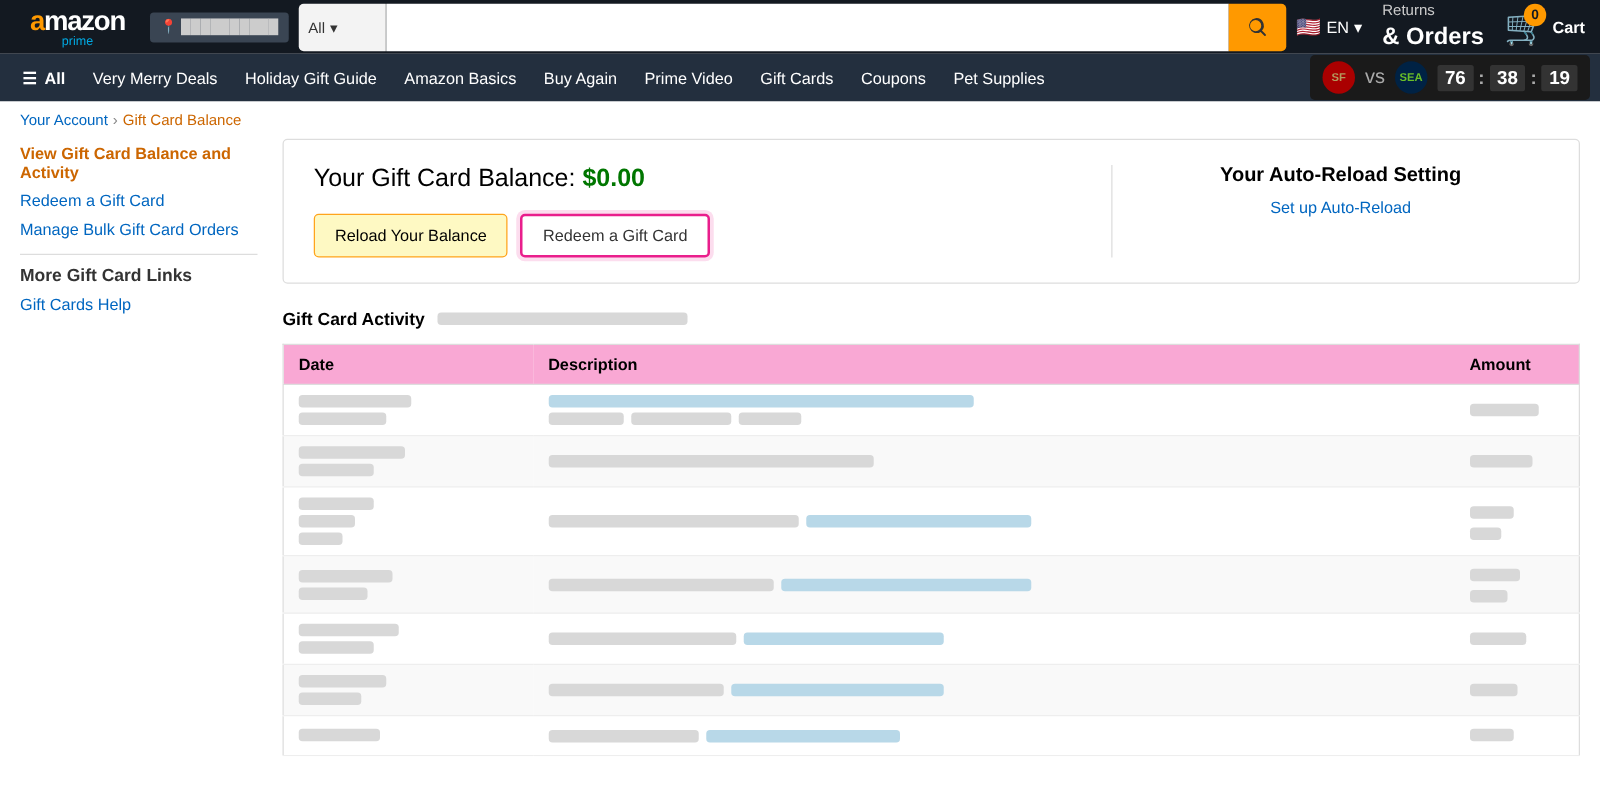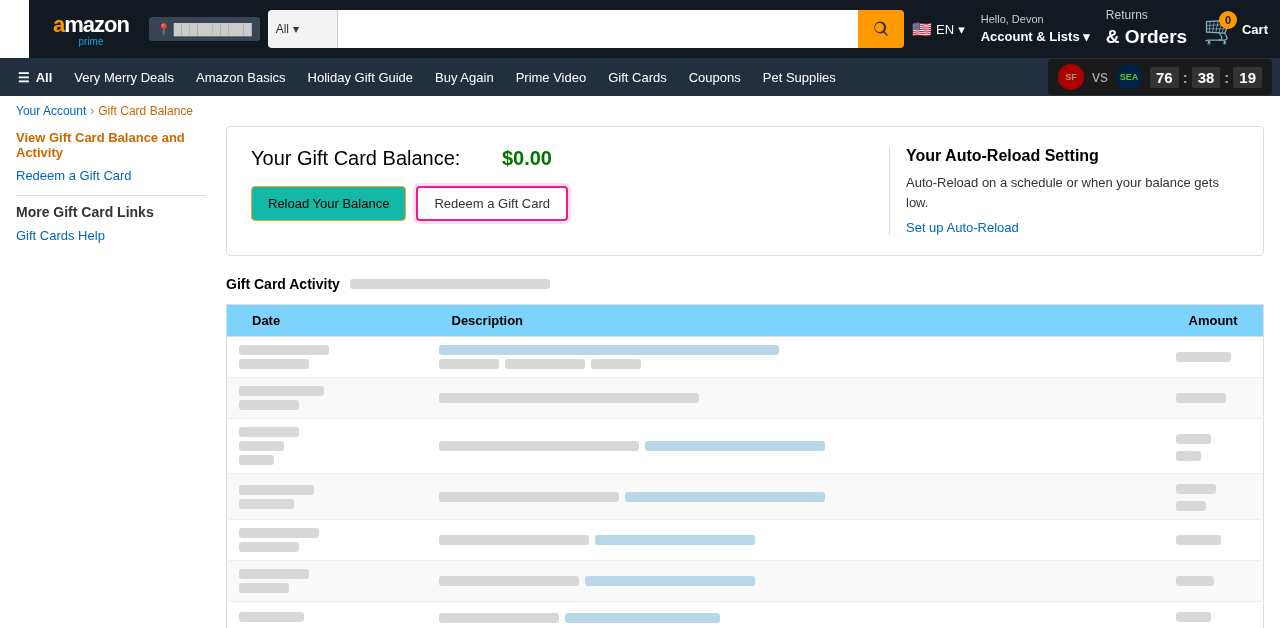--- a/index.html
+++ b/index.html
@@ -5,22 +5,21 @@
     * { margin: 0; padding: 0; box-sizing: border-box; }
     body { font-family: Arial, sans-serif; font-size: 13px; background: #fff; width: 1280px; overflow-x: hidden; }
 
     
     .header-top {
       background: #131921;
       display: flex;
       align-items: center;
       padding: 8px 12px;
       gap: 8px;
-      height: 58px;
-      margin-left: 29px;
+      height: 43px;
     }
     .logo-area {
       display: flex;
       flex-direction: column;
       align-items: center;
       color: #fff;
       min-width: 100px;
     }
     .logo-text {
       font-size: 22px;
@@ -280,29 +279,28 @@
       flex: 1;
     }
     .balance-title {
       font-size: 20px;
       font-weight: normal;
       margin-bottom: 16px;
     }
     .balance-amount {
       color: #007600;
       font-weight: bold;
-      margin-left: 36px;
     }
     .balance-buttons {
       display: flex;
       gap: 10px;
       margin-top: 8px;
     }
     .btn-reload {
-      background: #14b8a6;
+      background: #fef9c3;
       border: 1px solid #FFA41C;
       border-radius: 4px;
       padding: 8px 16px;
       font-size: 13px;
       cursor: pointer;
       font-weight: normal;
     }
     .btn-redeem {
       background: #fff;
       border: 2px solid #e91e8c;
@@ -310,20 +308,21 @@
       padding: 8px 16px;
       font-size: 13px;
       cursor: pointer;
       color: #333;
       box-shadow: 0 0 0 3px rgba(233, 30, 140, 0.15);
     }
     .balance-right {
       flex: 0 0 350px;
       border-left: 1px solid #ddd;
       padding-left: 16px;
+      text-align: center;
     }
     .auto-reload-title {
       font-size: 16px;
       font-weight: bold;
       margin-bottom: 8px;
     }
     .auto-reload-desc {
       font-size: 13px;
       color: #333;
       margin-bottom: 8px;
@@ -351,23 +350,23 @@
       font-size: 13px;
     }
 
     
     .activity-table {
       width: 100%;
       border-collapse: collapse;
       border: 1px solid #ddd;
     }
     .activity-table th {
-      background: #7dd3fc;
+      background: #f9a8d4;
       text-align: left;
-      padding: 8px 25px;
+      padding: 8px 12px;
       font-size: 13px;
       font-weight: bold;
       border-bottom: 1px solid #ddd;
     }
     .activity-table td {
       padding: 8px 12px;
       border-bottom: 1px solid #eee;
       vertical-align: middle;
     }
     .activity-table tr:nth-child(even) { background: #f9f9f9; }
@@ -425,26 +424,20 @@
     </button>
   </div>
 
   <div class="header-right">
     <div class="lang-selector">
       <span class="flag">🇺🇸</span>
       <span>EN</span>
       <span>▾</span>
     </div>
 
-    <div class="account-info">
-      <div class="hello">Hello, Devon</div>
-      <div class="acct-link">
-        <span>Account &amp; Lists</span> ▾
-      </div>
-    </div>
 
     <div class="returns-info">
       <div class="ret-top">Returns</div>
       <div class="ret-bottom">&amp; Orders</div>
     </div>
 
     <div class="cart-area">
       <span class="cart-icon">🛒</span>
       <div class="cart-count">0</div>
       <span class="cart-label">Cart</span>
@@ -454,24 +447,24 @@
 
 <div class="nav-bar">
   <div class="nav-all">
     <span>☰</span>
     <span>All</span>
   </div>
   <div class="nav-item">
     <span>Very Merry Deals</span>
   </div>
   <div class="nav-item">
+    <span>Holiday Gift Guide</span>
+  </div>
+  <div class="nav-item">
     <span>Amazon Basics</span>
-  </div>
-  <div class="nav-item">
-    <span>Holiday Gift Guide</span>
   </div>
   <div class="nav-item">
     <span>Buy Again</span>
   </div>
   <div class="nav-item">
     <span>Prime Video</span>
   </div>
   <div class="nav-item">
     <span>Gift Cards</span>
   </div>
@@ -507,20 +500,23 @@
 </div>
 
 <div class="main-layout">
 
   <div class="sidebar">
     <div class="sidebar-item active">
       <a href="#">View Gift Card Balance and Activity</a>
     </div>
     <div class="sidebar-item">
       <a href="#">Redeem a Gift Card</a>
+    </div>
+    <div class="sidebar-item">
+      <a href="#">Manage Bulk Gift Card Orders</a>
     </div>
 
     <hr class="sidebar-divider">
 
     <div class="sidebar-more-title">More Gift Card Links</div>
     <div class="sidebar-item">
       <a href="#">Gift Cards Help</a>
     </div>
   </div>
 
@@ -532,21 +528,20 @@
           <span>Your Gift Card Balance:</span>
           <span class="balance-amount">$0.00</span>
         </div>
         <div class="balance-buttons">
           <button class="btn-reload">Reload Your Balance</button>
           <button class="btn-redeem">Redeem a Gift Card</button>
         </div>
       </div>
       <div class="balance-right">
         <div class="auto-reload-title">Your Auto-Reload Setting</div>
-        <div class="auto-reload-desc">Auto-Reload on a schedule or when your balance gets low.</div>
         <a href="#" class="auto-reload-link">Set up Auto-Reload</a>
       </div>
     </div>
 
     <div class="activity-header">
       <span class="activity-title">Gift Card Activity</span>
       <span class="activity-subtitle">
         <span class="redacted-block" style="width:200px;"></span>
       </span>
     </div>

